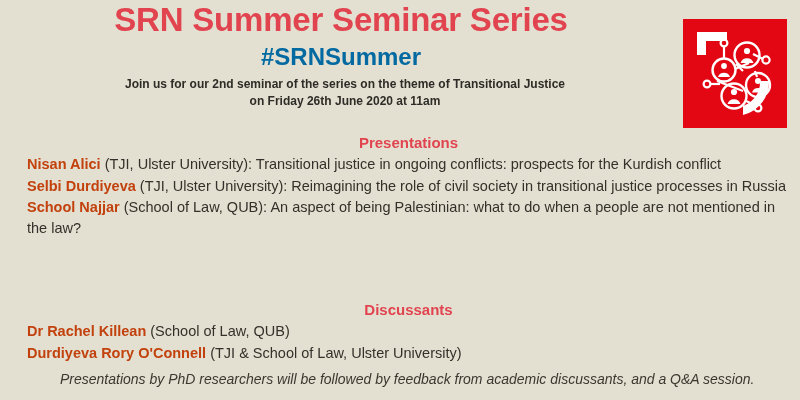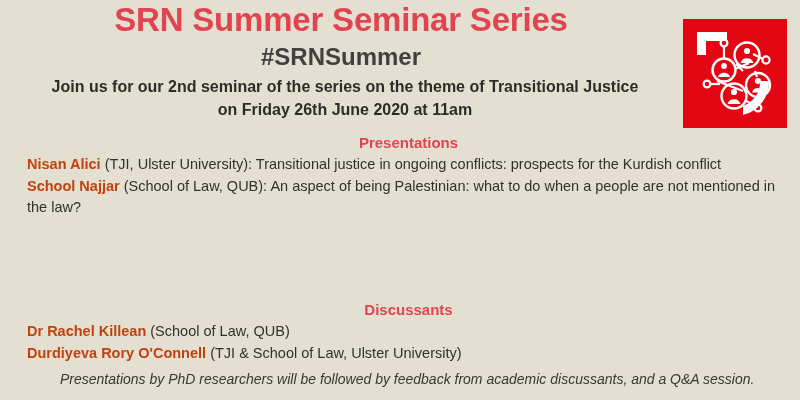--- a/index.html
+++ b/index.html
@@ -40,28 +40,28 @@
     color: #e1444f;
     letter-spacing: -0.2px;
     line-height: 1.08;
     margin: 0;
     padding: 0 0 0 10px;
   }
 
   .hashtag {
     font-size: 24px;
     font-weight: bold;
-    color: #404040;
+    color: #0369a1;
     line-height: 1.2;
     margin: 5px 0 0 0;
     padding-left: 10px;
   }
 
   .subtitle {
-    font-size: 16px;
+    font-size: 12px;
     font-weight: bold;
     color: #2e2c26;
     line-height: 1.42;
     margin: 5px 0 0 8px;
     padding: 0 18px 0 28px;
   }
 
   
   .logo-box {
     position: absolute;
@@ -186,20 +186,23 @@
     </svg>
   </div>
 
   <div class="section section-presentations">
     <div class="section-heading">Presentations</div>
 
     <p class="entry">
       <span class="person">Nisan Alici</span><span class="detail"> (TJI, Ulster University): Transitional justice in ongoing conflicts: prospects for the Kurdish conflict</span>
     </p>
     <p class="entry">
+      <span class="person">Selbi Durdiyeva</span><span class="detail"> (TJI, Ulster University): Reimagining the role of civil society in transitional justice processes in Russia</span>
+    </p>
+    <p class="entry">
       <span class="person">School Najjar</span><span class="detail"> (School of Law, QUB): An aspect of being Palestinian: what to do when a people are not mentioned in the law?</span>
     </p>
   </div>
 
   <div class="section section-discussants">
     <div class="section-heading">Discussants</div>
 
     <p class="entry">
       <span class="person">Dr Rachel Killean</span><span class="detail"> (School of Law, QUB)</span>
     </p>

